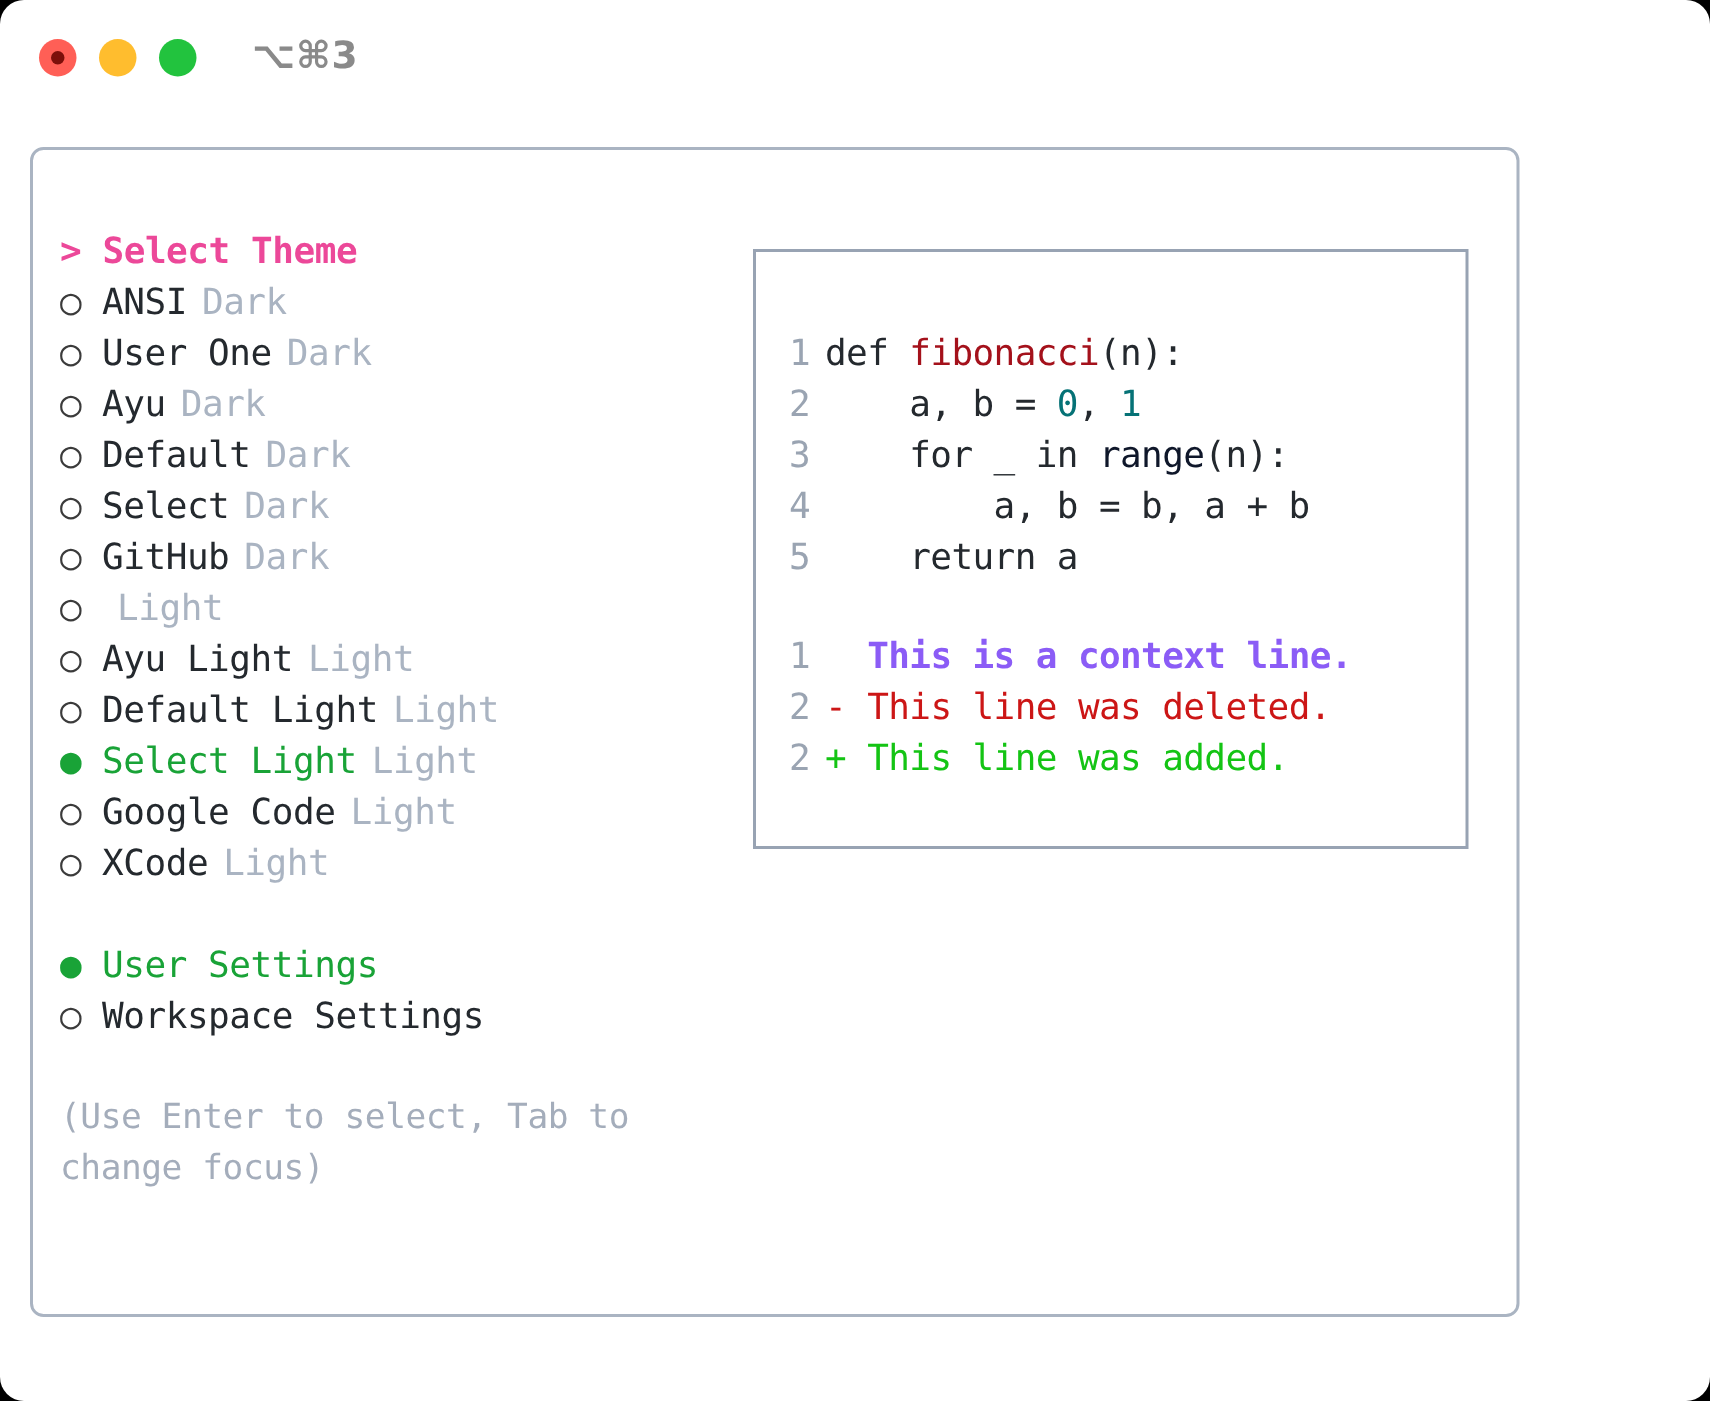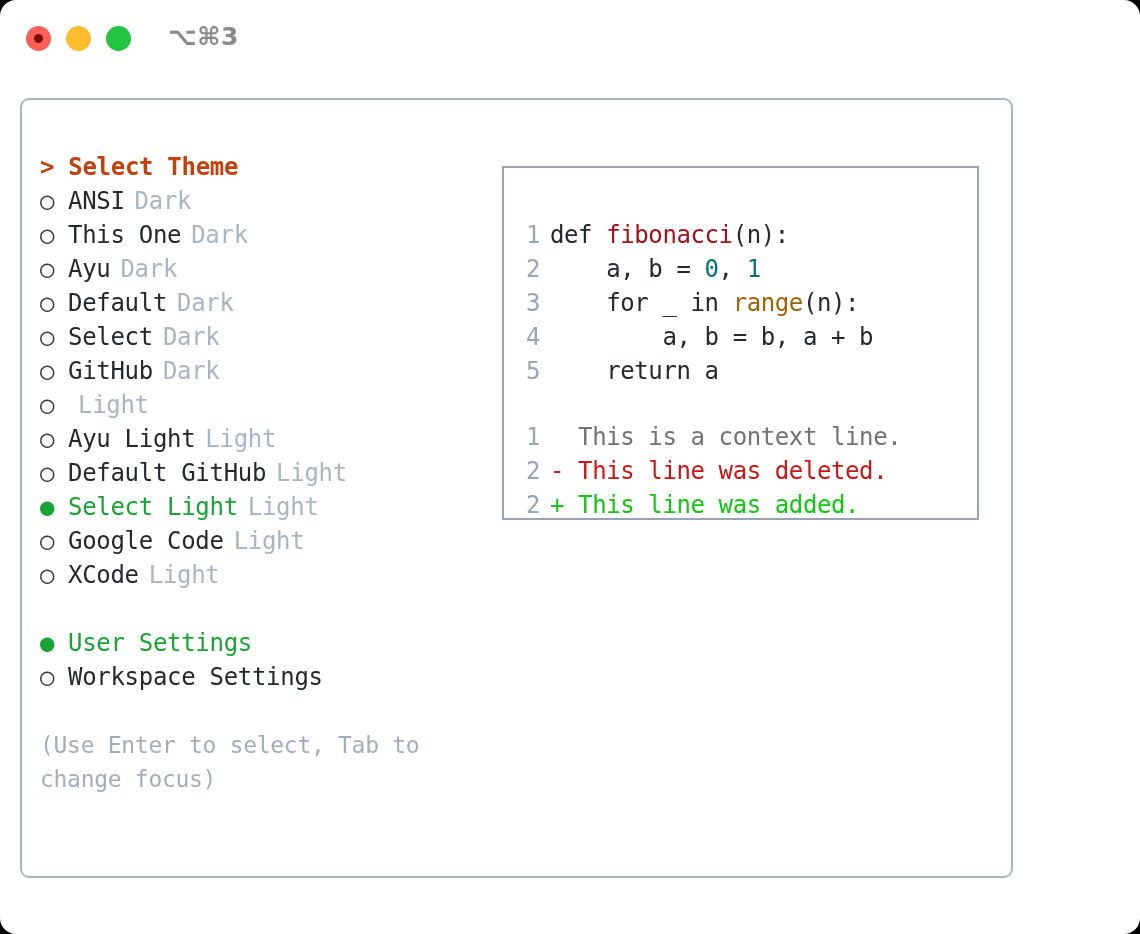--- a/index.html
+++ b/index.html
@@ -87,21 +87,21 @@
   
   .left-col {
     position: absolute;
     left: 18px;
     top: 50px;
     width: 460px;
   }
   .list-header {
     font-size: 24px;
     font-weight: 700;
-    color: #c2410c;
+    color: #ec4899;
     letter-spacing: -0.3px;
     height: 34px;
     line-height: 34px;
     white-space: pre;
   }
   .row {
     height: 34px;
     line-height: 34px;
     font-size: 24px;
     letter-spacing: -0.3px;
@@ -151,21 +151,21 @@
     font-size: 24px;
     font-weight: 700;
     color: #16191d;
     letter-spacing: -0.3px;
     height: 34px;
     line-height: 34px;
   }
   .preview-box {
     margin-top: 16px;
     width: 477px;
-    height: 354px;
+    height: 400px;
     border: 2px solid #98a3b3;
     box-sizing: border-box;
     background: #ffffff;
     position: relative;
   }
   .code {
     position: absolute;
     left: 12px;
     top: 50px;
     font-size: 24px;
@@ -176,31 +176,31 @@
   .ln {
     display: inline-block;
     width: 24px;
     text-align: right;
     color: #9aa4b2;
     margin-right: 10px;
   }
   .tok-plain { color: #24292e; }
   .tok-fn    { color: #a4111b; }
   .tok-num   { color: #067276; }
-  .tok-builtin { color: #a16207; text-align: center; }
+  .tok-builtin { color: #0f172a; text-align: center; }
   .diff-block {
     position: absolute;
     left: 12px;
     top: 252px;
     font-size: 24px;
     line-height: 34px;
     letter-spacing: -0.4px;
     white-space: pre;
   }
-  .diff-ctx { color: #737373; }
+  .diff-ctx { color: #8b5cf6; font-weight: bold; }
   .diff-del { color: #cc1616; }
   .diff-add { color: #14c414; }
 </style>
 </head>
 <body>
 
 <div class="window">
 
   <div class="titlebar">
     <div class="dots">
@@ -211,28 +211,28 @@
     <div class="shortcut">⌥⌘3</div>
   </div>
 
   <div class="panel">
     <div class="columns">
 
       <div class="left-col">
         <div class="list-header">&gt; Select Theme</div>
         <div id="theme-rows">
             <div class="row"><span class="marker">○</span><span class="label">ANSI</span><span class="variant">Dark</span></div>
-            <div class="row"><span class="marker">○</span><span class="label">This One</span><span class="variant">Dark</span></div>
+            <div class="row"><span class="marker">○</span><span class="label">User One</span><span class="variant">Dark</span></div>
             <div class="row"><span class="marker">○</span><span class="label">Ayu</span><span class="variant">Dark</span></div>
             <div class="row"><span class="marker">○</span><span class="label">Default</span><span class="variant">Dark</span></div>
             <div class="row"><span class="marker">○</span><span class="label">Select</span><span class="variant">Dark</span></div>
             <div class="row"><span class="marker">○</span><span class="label">GitHub</span><span class="variant">Dark</span></div>
             <div class="row"><span class="marker">○</span><span class="variant">Light</span></div>
             <div class="row"><span class="marker">○</span><span class="label">Ayu Light</span><span class="variant">Light</span></div>
-            <div class="row"><span class="marker">○</span><span class="label">Default GitHub</span><span class="variant">Light</span></div>
+            <div class="row"><span class="marker">○</span><span class="label">Default Light</span><span class="variant">Light</span></div>
             <div class="row selected"><span class="marker sel">●</span><span class="label">Select Light</span><span class="variant">Light</span></div>
             <div class="row"><span class="marker">○</span><span class="label">Google Code</span><span class="variant">Light</span></div>
             <div class="row"><span class="marker">○</span><span class="label">XCode</span><span class="variant">Light</span></div>
           </div>
 
         <div class="spacer-row"></div>
 
         <div id="apply-rows">
             <div class="row selected"><span class="marker sel">●</span><span class="label">User Settings</span></div>
             <div class="row"><span class="marker">○</span><span class="label">Workspace Settings</span></div>

